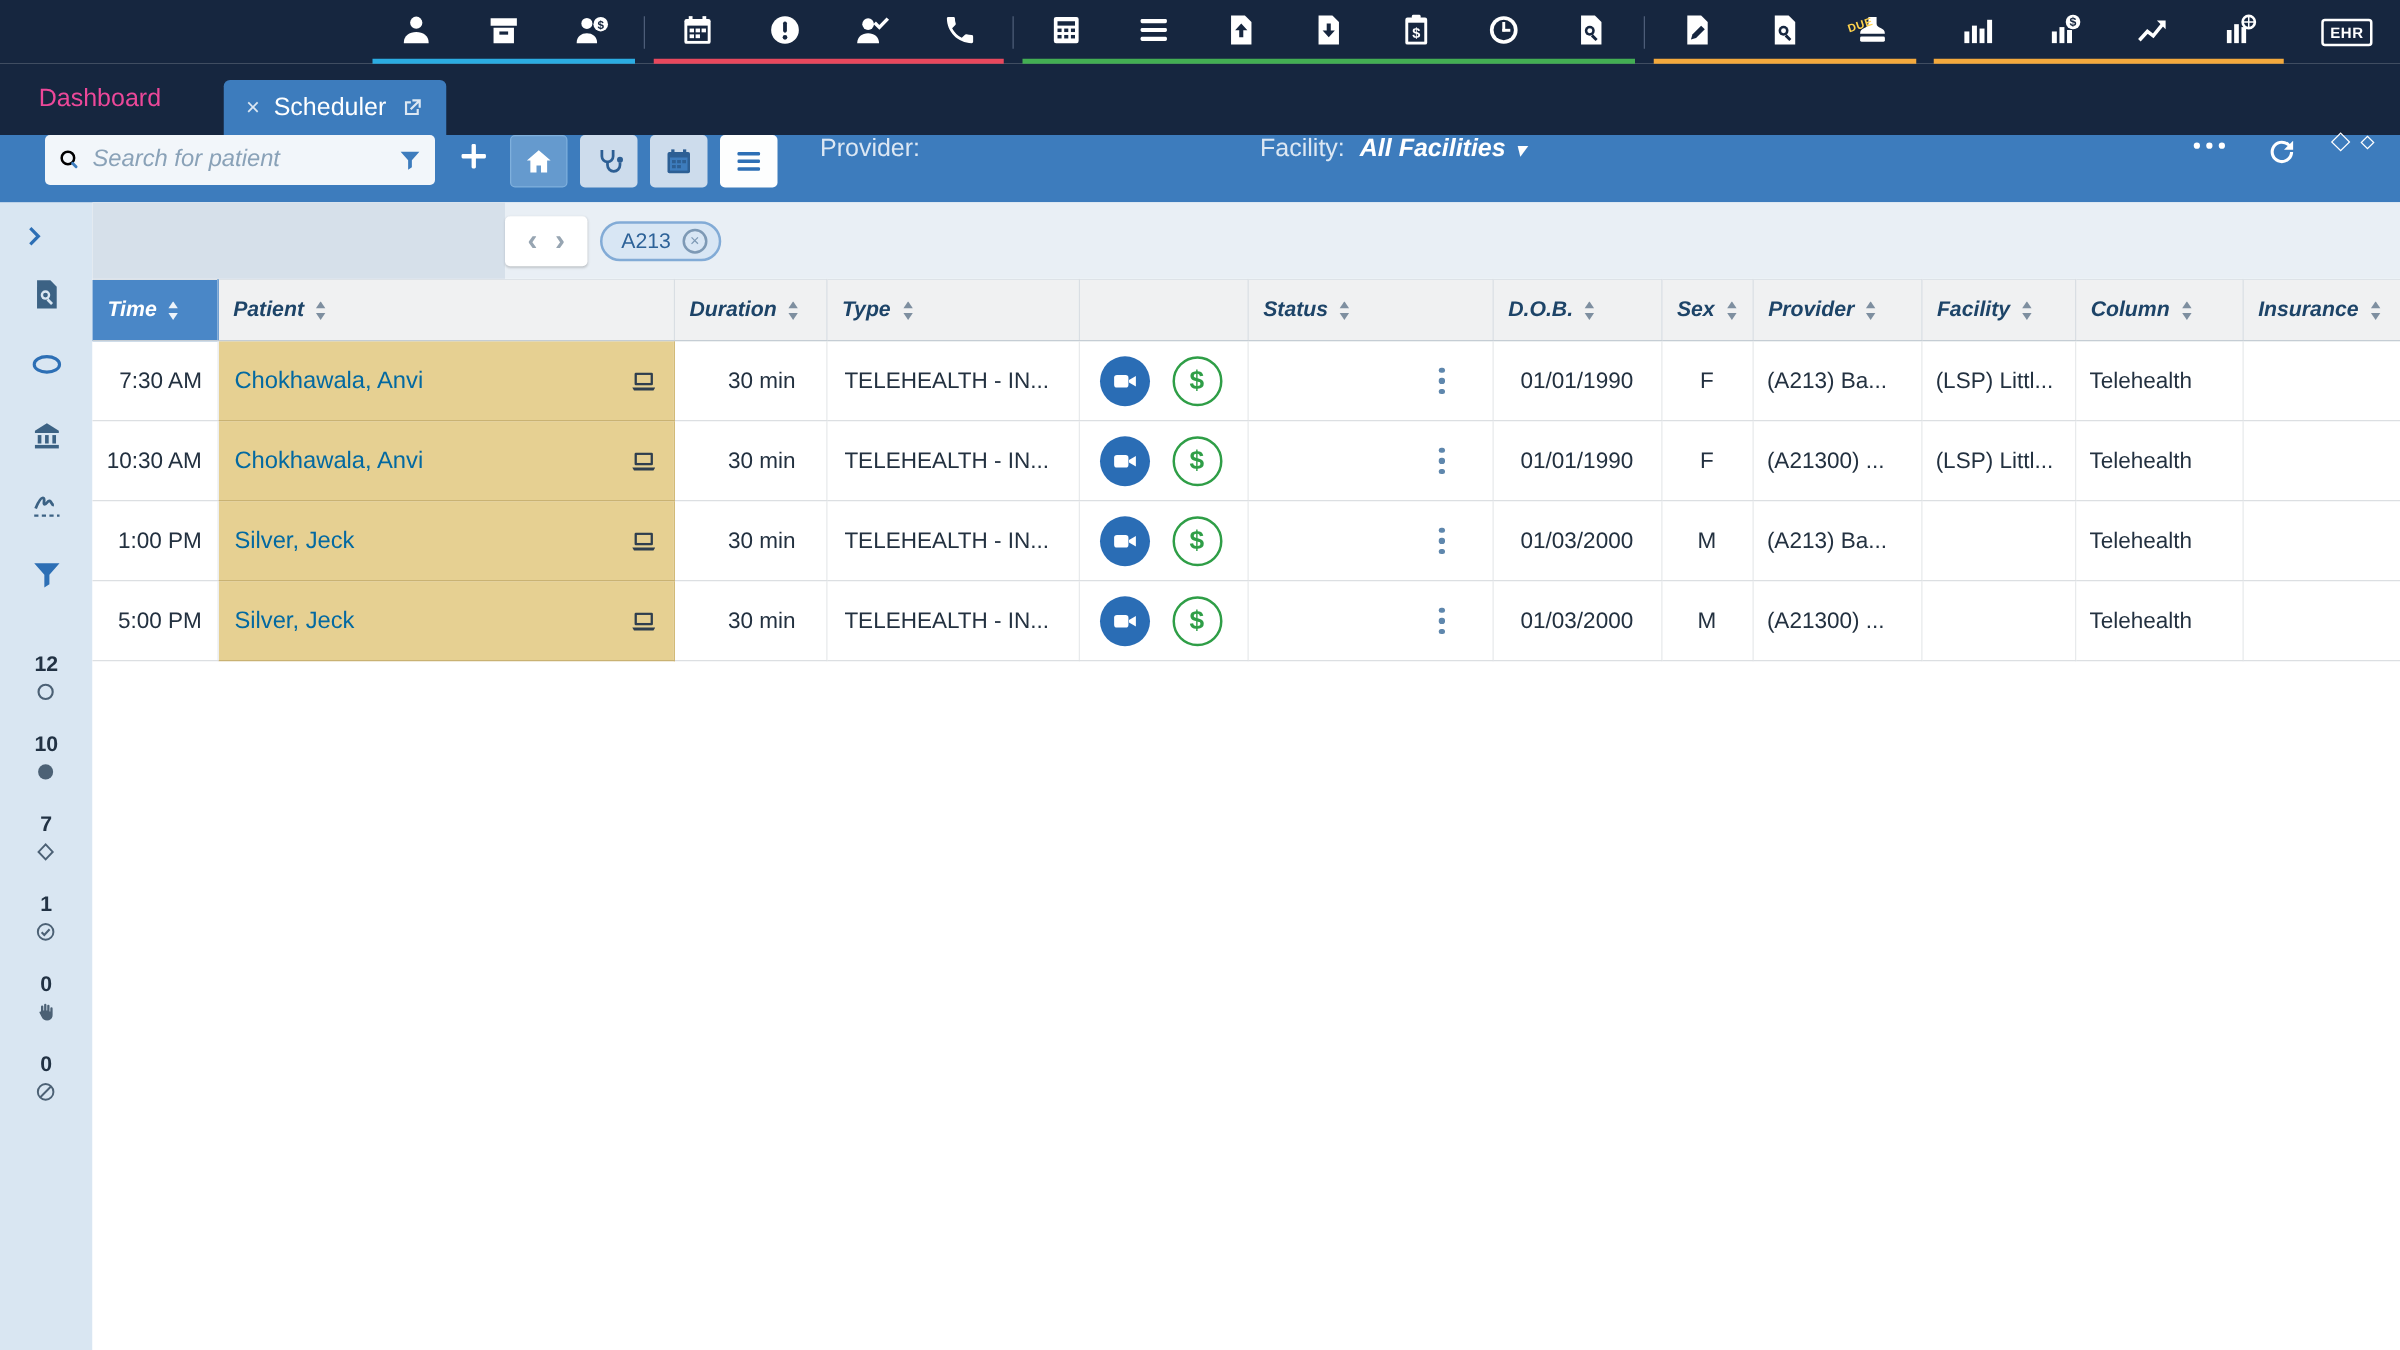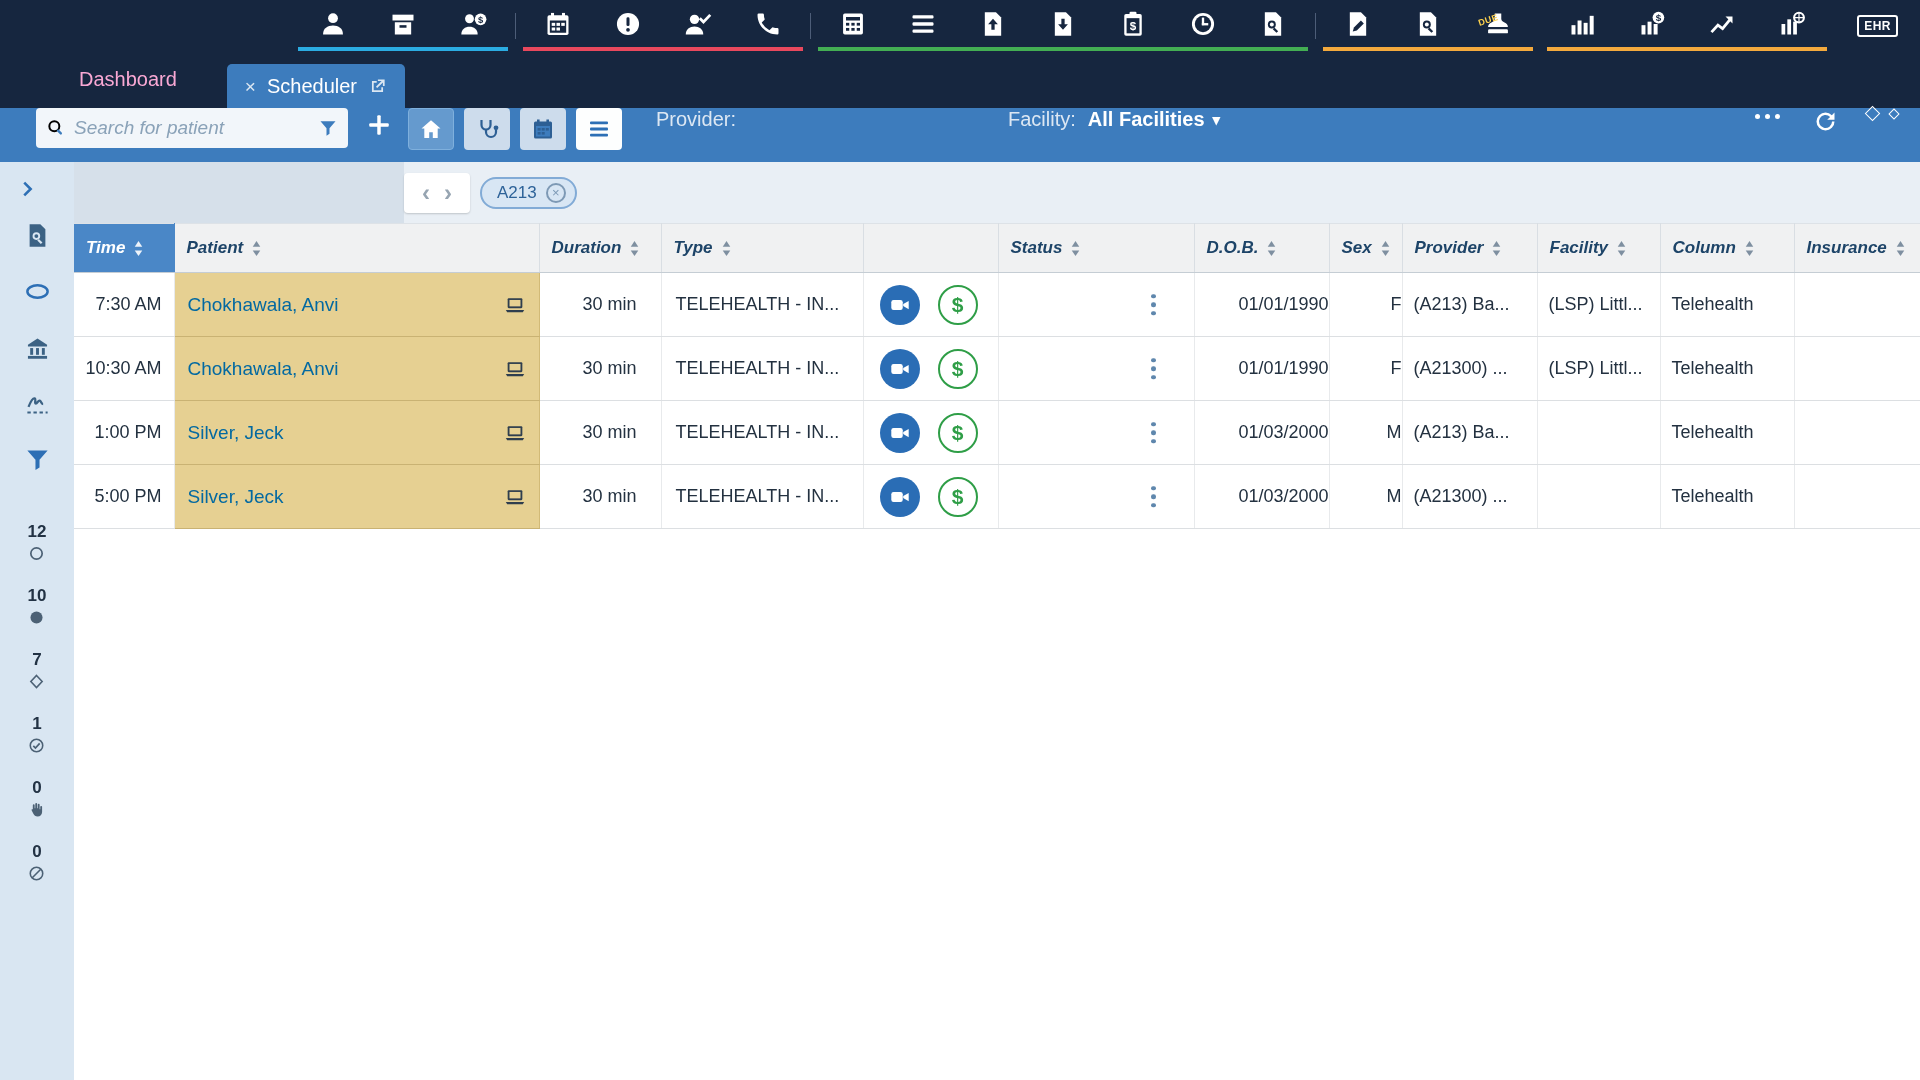--- a/index.html
+++ b/index.html
@@ -22,21 +22,21 @@
   .tb-sep { width:1px; background:#4d5d78; height:26px; align-self:center; margin:0 7px; }
   .gap14 { margin-left:14px; }
   .due-overlay { position:absolute; top:15px; left:15px; font-size:9px; font-weight:bold;
     color:#ffd34d; transform:rotate(-18deg); letter-spacing:.5px; pointer-events:none; }
   .ehr-box { margin-left:auto; margin-right:22px; align-self:center;
     border:2px solid #fff; border-radius:3px; color:#fff; font-size:12px;
     font-weight:bold; padding:2px 5px; letter-spacing:.5px; cursor:pointer; }
 
   
   .tabbar { height:57px; background:var(--navy); display:flex; align-items:flex-end; padding-left:31px; }
-  .tab-plain { color:#f9a8d4; font-size:20px; line-height:57px; padding-right:10px; cursor:pointer;margin-left:48px; }
+  .tab-plain { color:#ec4899; font-size:20px; line-height:57px; padding-right:10px; cursor:pointer; }
   .tab-active { margin-left:40px; height:44px; background:var(--blue);
     border-radius:5px 5px 0 0; display:flex; align-items:center; gap:11px;
     padding:0 18px; color:#fff; font-size:20px; cursor:pointer; }
   .tab-close { font-size:19px; color:#dce7f2; line-height:1; cursor:pointer; }
   .tab-active svg { width:19px; height:19px; fill:#dce7f2; }
 
   
   .toolbar { height:54px; background:var(--blue); --carve:#3d7cbd;
     display:flex; align-items:flex-start; padding:0 22px 0 36px; }
   .searchbox { width:312px; height:40px; background:#f2f6fa; border-radius:4px;
@@ -51,21 +51,21 @@
   .tbtn { width:46px; height:42px; border-radius:4px; display:flex; align-items:center;
     justify-content:center; margin-left:10px; cursor:pointer; }
   .tbtn svg { width:24px; height:24px; fill:currentColor; }
   .tbtn.home { background:#659ace; color:#fff; margin-left:12px; border:1px solid #7fb0dd; }
   .tbtn.lite { background:#cddcec; color:#2d5f94; }
   .tbtn.active { background:#fdfefe; color:#2d6fb5; }
   .tool-label { color:rgba(255,255,255,.82); font-size:20px; }
   .lbl-provider { margin-left:34px; }
   .lbl-facility { margin-left:272px; }
   .facility-value { margin-left:12px; color:#fff; font-size:20px; font-weight:bold; cursor:pointer;
-    display:flex; align-items:center; gap:8px; }
+    display:flex; align-items:center; gap:8px;font-style:italic; }
   .caret { font-size:15px; }
   .tool-spacer { flex:1; }
   .moredots { display:flex; gap:5px; cursor:pointer; padding:6px; }
   .moredots i { width:5px; height:5px; border-radius:50%; background:#fff; }
   .refresh { margin-left:26px; cursor:pointer; }
   .refresh svg { width:27px; height:27px; fill:#fff; }
   .diamonds { margin-left:28px; display:flex; align-items:center; gap:12px; cursor:pointer; }
   .diamonds i { display:block; border:1.8px solid #fff; transform:rotate(45deg); }
   .diamonds i.d1 { width:11px; height:11px; }
   .diamonds i.d2 { width:8px; height:8px; }
@@ -123,21 +123,21 @@
   .vbtn { width:40px; height:40px; border-radius:50%; background:#2a6db5;
     display:flex; align-items:center; justify-content:center; cursor:pointer; }
   .vbtn svg { width:22px; height:22px; fill:#fff; }
   .dbtn { width:40px; height:40px; border-radius:50%; border:2.5px solid #2f9e47;
     color:#2f9e47; font-size:21px; font-weight:bold; background:#fff;
     display:flex; align-items:center; justify-content:center; cursor:pointer; }
   .c-status { position:relative; }
   .dots { position:absolute; right:34px; top:50%; transform:translateY(-50%);
     display:flex; flex-direction:column; gap:4px; padding:4px; cursor:pointer; }
   .dots i { width:4.5px; height:4.5px; border-radius:50%; background:#5f87ad; }
-  .c-dob, .c-sex { text-align:right; }
+  .c-dob, .c-sex { text-align:center; }
   .c-prov, .c-fac, .c-col, .c-ins { padding-left:11px; }
 
   
   .popup { position:absolute; left:844px; top:166px; width:266px; height:104px;
     background:#fff; border:1px solid #ececec; border-radius:3px; z-index:40;
     box-shadow:0 4px 14px rgba(30,50,80,.30); display:flex; align-items:center; }
   .popup .menu-item { padding-left:26px; font-size:20px; color:#33628f; cursor:pointer; width:100%; }
 </style>
 </head>
 <body>

